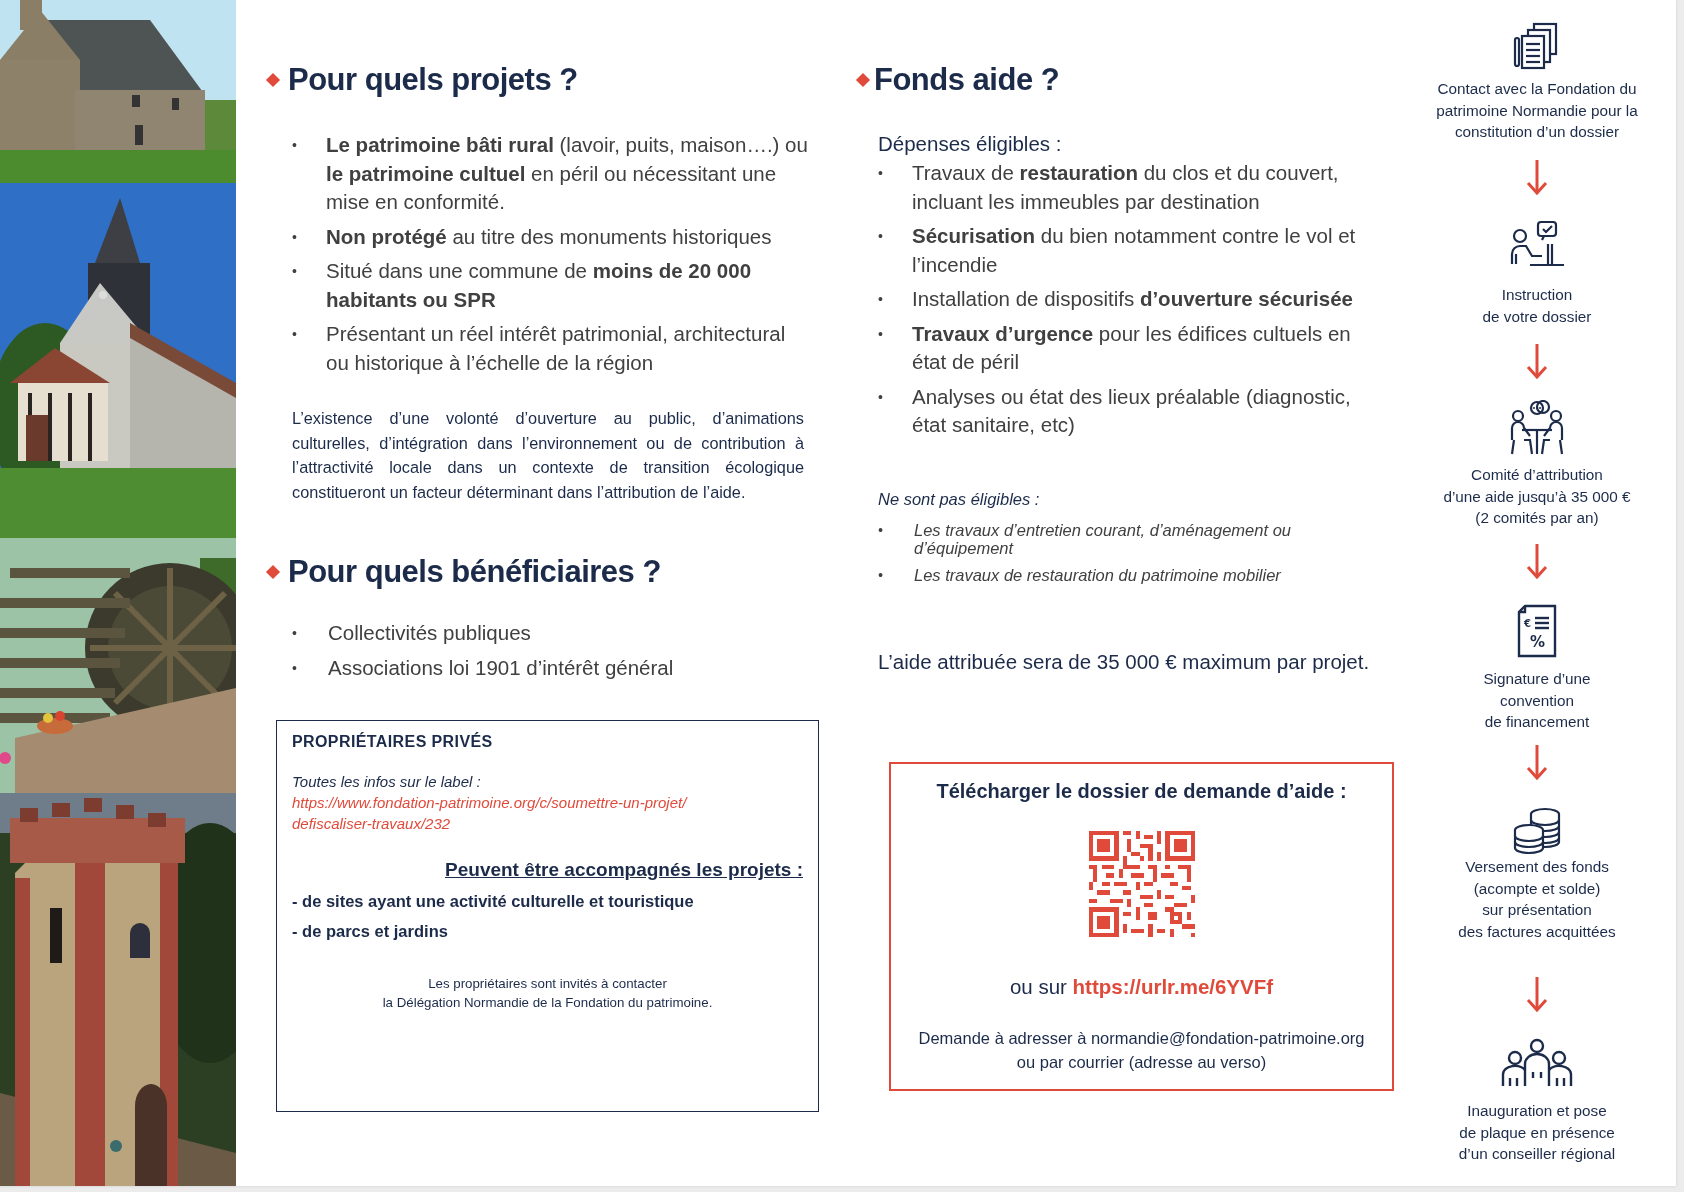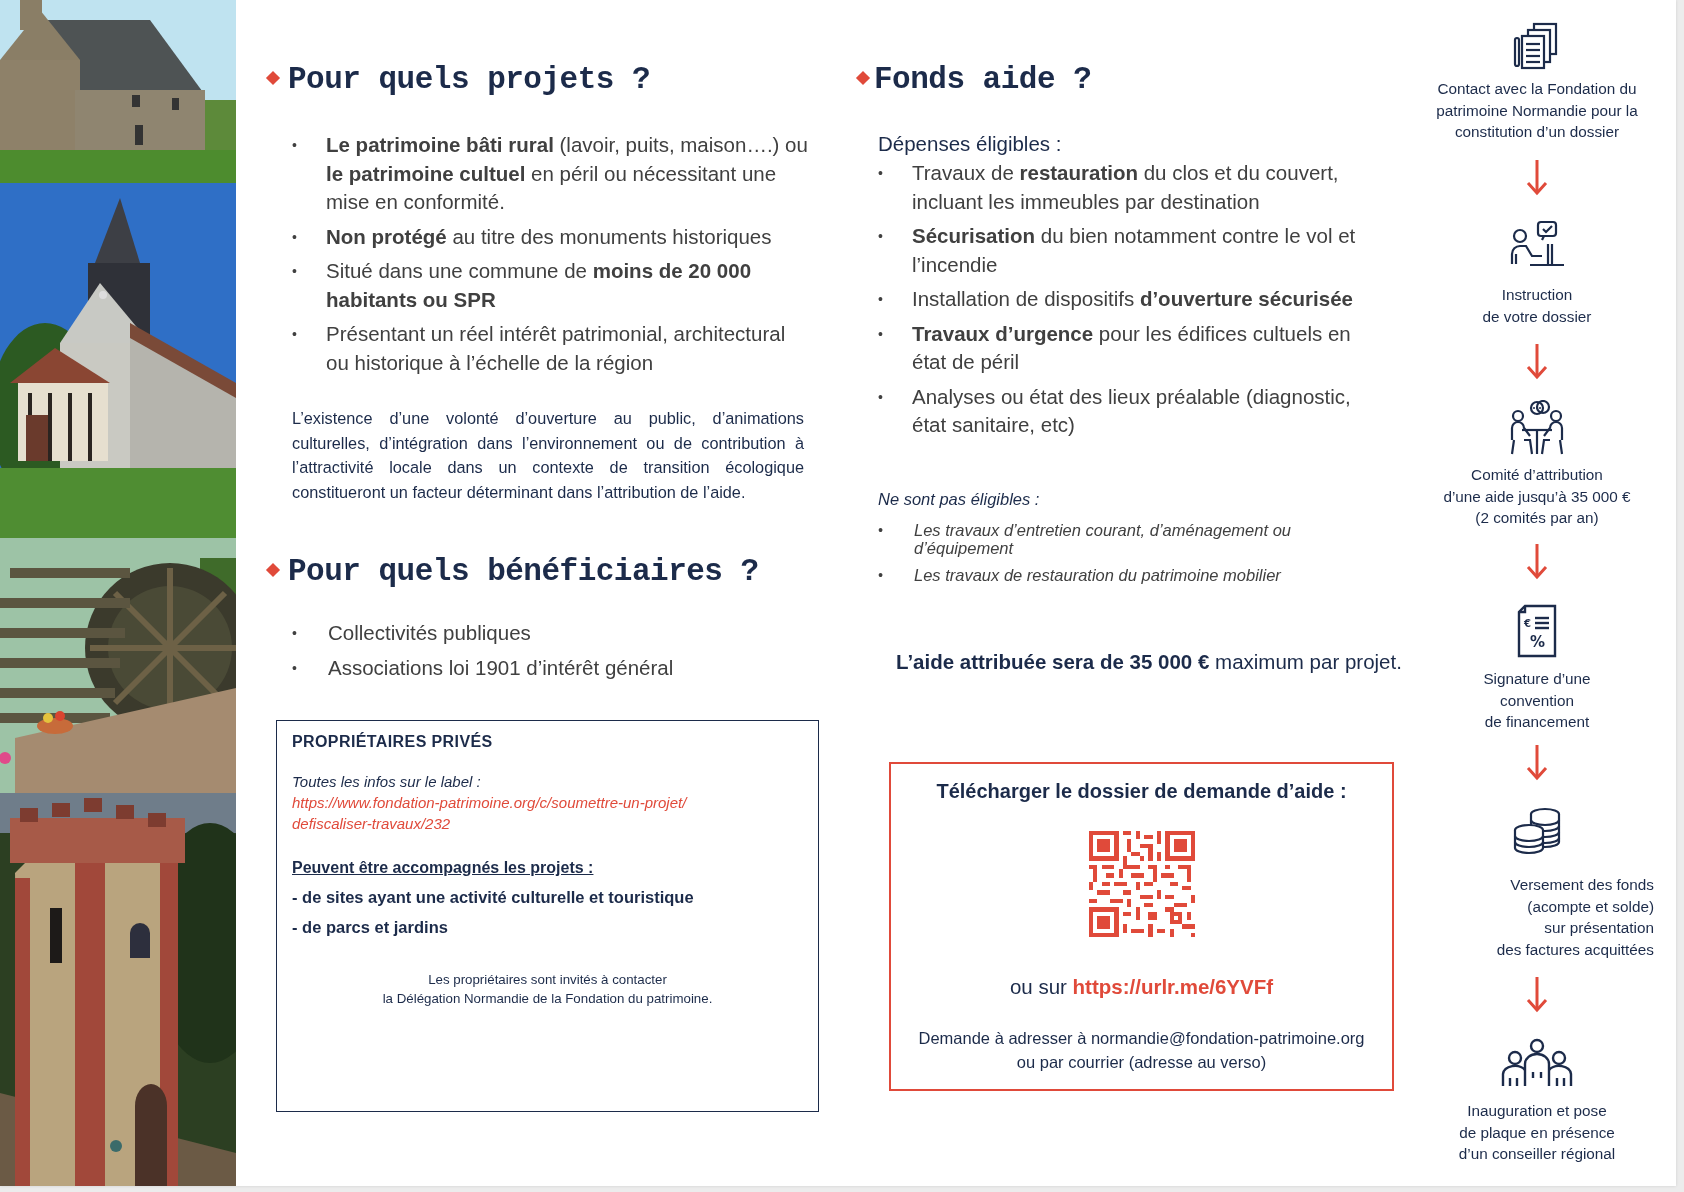--- a/index.html
+++ b/index.html
@@ -16,21 +16,21 @@
     background: #ffffff;
     box-shadow: 0 0 3px rgba(0,0,0,0.12);
   }
   
   .photo { position: absolute; left: 0; width: 236px; overflow: hidden; }
   .photo svg { display: block; width: 100%; height: 100%; }
 
   
   .h2 {
     position: absolute;
-    font-family: Liberation Mono, monospace;
+    font-family: Liberation Sans, sans-serif;
     font-weight: bold;
     font-size: 31px;
     color: #1c2b4a;
     letter-spacing: -0.5px;
     white-space: nowrap;
   }
   .h2 .diamond {
     display: inline-block; width: 10px; height: 10px;
     background: #e04a3a; transform: rotate(45deg);
     margin-right: 10px; vertical-align: middle; position: relative; top: -2px;
@@ -59,33 +59,33 @@
   }
   .private-title {
     font-weight: 900; font-size: 16px; letter-spacing: 0.4px;
     font-variant: small-caps; color: #1c2b4a; margin-bottom: 6px;
     text-transform: uppercase;
   }
   .private-text { font-size: 16.3px; line-height: 24px; text-align: justify; }
   .label-intro { font-style: italic; font-size: 15px; margin-top: 20px; line-height: 21px; }
   .label-link { font-style: italic; font-size: 15px; color: #e04a3a; line-height: 21px; display: block; text-decoration: none; }
   .projects-title {
-    text-align: left; font-weight: bold; font-size: 16px; text-decoration: underline;
+    text-align: right; font-weight: bold; font-size: 19px; text-decoration: underline;
     margin-top: 25px; margin-bottom: 6px;
   }
   .projects-list { list-style: none; }
   .projects-list li { font-weight: bold; font-size: 16.5px; line-height: 29.5px; }
   .private-footer { text-align: center; font-size: 13.3px; line-height: 19px; margin-top: 28px; }
 
   
   .eligible-label { position: absolute; left: 878px; top: 132px; font-size: 20.5px; }
   .not-eligible { position: absolute; left: 878px; top: 490px; font-style: italic; font-size: 16.5px; }
   .bullets.italic li { font-style: italic; font-size: 16.5px; line-height: 18px; margin-bottom: 9px; padding-left: 36px; }
   .max-line { position: absolute; left: 878px; top: 650px; font-size: 20.5px; white-space: nowrap; }
-  .max-line b { font-weight: 700; margin-left: 18px; }
+  .max-line b { font-weight: 400; }
 
   
   .download-box {
     position: absolute; left: 889px; top: 762px;
     width: 505px; height: 329px;
     border: 2px solid #e04a3a;
     text-align: center;
   }
   .download-title { font-weight: bold; font-size: 20px; margin-top: 16px; }
   .qr { width: 106px; height: 106px; margin: 28px auto 0; }
@@ -448,21 +448,21 @@
       <svg class="icon" width="52" height="50" viewBox="0 0 52 50">
         <g fill="#fff" stroke="#1c2b4a" stroke-width="2.2">
           <ellipse cx="34" cy="8" rx="14" ry="5"></ellipse>
           <path d="M20,8 v28 a14,5 0 0 0 28,0 v-28"></path>
           <path d="M20,14 a14,5 0 0 0 28,0 M20,20 a14,5 0 0 0 28,0 M20,26 a14,5 0 0 0 28,0 M20,32 a14,5 0 0 0 28,0" fill="none"></path>
           <ellipse cx="18" cy="24" rx="14" ry="5"></ellipse>
           <path d="M4,24 v18 a14,5 0 0 0 28,0 v-18"></path>
           <path d="M4,30 a14,5 0 0 0 28,0 M4,36 a14,5 0 0 0 28,0" fill="none"></path>
         </g>
       </svg>
-      <div class="step-text" style="margin-top:18px;text-align:right;">
+      <div class="step-text" style="">
         <span>Versement des fonds</span><br>
         <span>(acompte et solde)</span><br>
         <span>sur présentation</span><br>
         <span>des factures acquittées</span>
       </div>
     </div>
     <svg class="arrow" style="top:975px;" viewBox="0 0 24 38">
         <g stroke="#e04a3a" stroke-width="3" fill="none">
           <line x1="12" y1="2" x2="12" y2="34"></line>
           <polyline points="3,25 12,35 21,25"></polyline>

